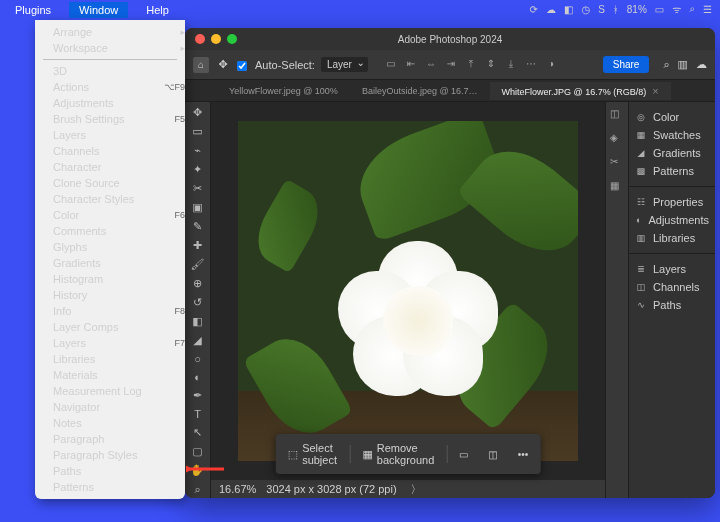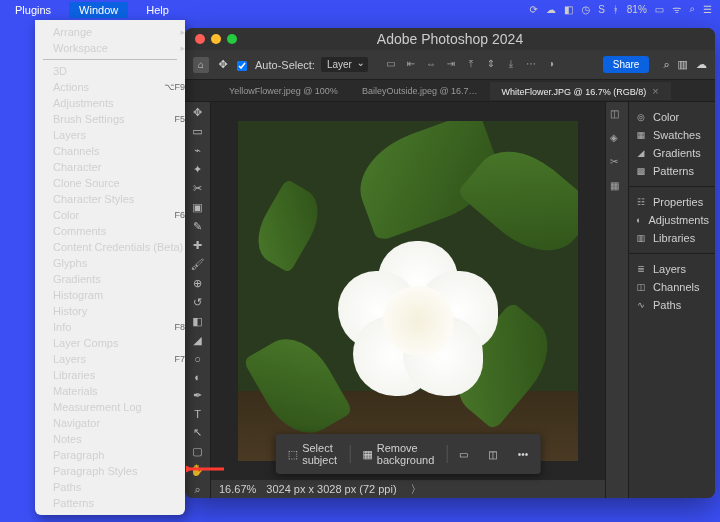--- a/index.html
+++ b/index.html
@@ -15,21 +15,21 @@
 .dropdown .item .arr{margin-left:auto;font-size:9px;}
 .dropdown .item .sc{margin-left:auto;font-size:9px;color:#666;}
 .arrow-ann{position:absolute;top:462px;left:186px;z-index:101;}
 .app{position:absolute;top:28px;left:185px;width:530px;height:470px;background:#323232;border-radius:8px;overflow:hidden;box-shadow:0 10px 30px rgba(0,0,0,.4);}
 .titlebar{height:22px;background:#323232;display:flex;align-items:center;position:relative;}
 .traffic{display:flex;gap:6px;padding-left:10px;}
 .traffic div{width:10px;height:10px;border-radius:50%;}
 .tl-close{background:#ff5f56;}
 .tl-min{background:#ffbd2e;}
 .tl-max{background:#27c93f;}
-.apptitle{position:absolute;left:0;right:0;text-align:center;font-size:14px;color:#ccc;}
+.apptitle{position:absolute;left:0;right:0;text-align:center;font-size:10px;color:#ccc;}
 .optbar{height:30px;background:#383838;display:flex;align-items:center;padding:0 8px;gap:6px;border-bottom:1px solid #1e1e1e;}
 .optbar .home{width:16px;height:16px;background:#555;border-radius:2px;display:flex;align-items:center;justify-content:center;font-size:10px;}
 .optbar .tool{width:16px;height:16px;display:flex;align-items:center;justify-content:center;}
 .optbar .autosel{display:flex;align-items:flex-end;gap:8px;font-size:10px;}
 .optbar .layer{background:#262626;padding:2px 16px 2px 6px;border-radius:2px;font-size:10px;position:relative;}
 .optbar .layer::after{content:"⌄";position:absolute;right:3px;top:0;}
 .optbar .icons{display:flex;gap:6px;margin-left:10px;}
 .optbar .iconbtn{width:14px;height:14px;opacity:.7;font-size:10px;text-align:center;}
 .optbar .share{margin-left:auto;background:#0a62e0;color:#fff;padding:3px 10px;border-radius:3px;font-size:10px;}
 .optbar .right{display:flex;gap:8px;margin-left:8px;}
@@ -137,23 +137,20 @@
         <span>Character Styles</span>
       </div>
       <div class="item">
         <span>Color</span>
         <span class="sc">F6</span>
       </div>
       <div class="item">
         <span>Comments</span>
       </div>
       <div class="item">
-        <span>Content Credentials (Beta)</span>
-      </div>
-      <div class="item">
         <span>Glyphs</span>
       </div>
       <div class="item">
         <span>Gradients</span>
       </div>
       <div class="item">
         <span>Histogram</span>
       </div>
       <div class="item">
         <span>History</span>

